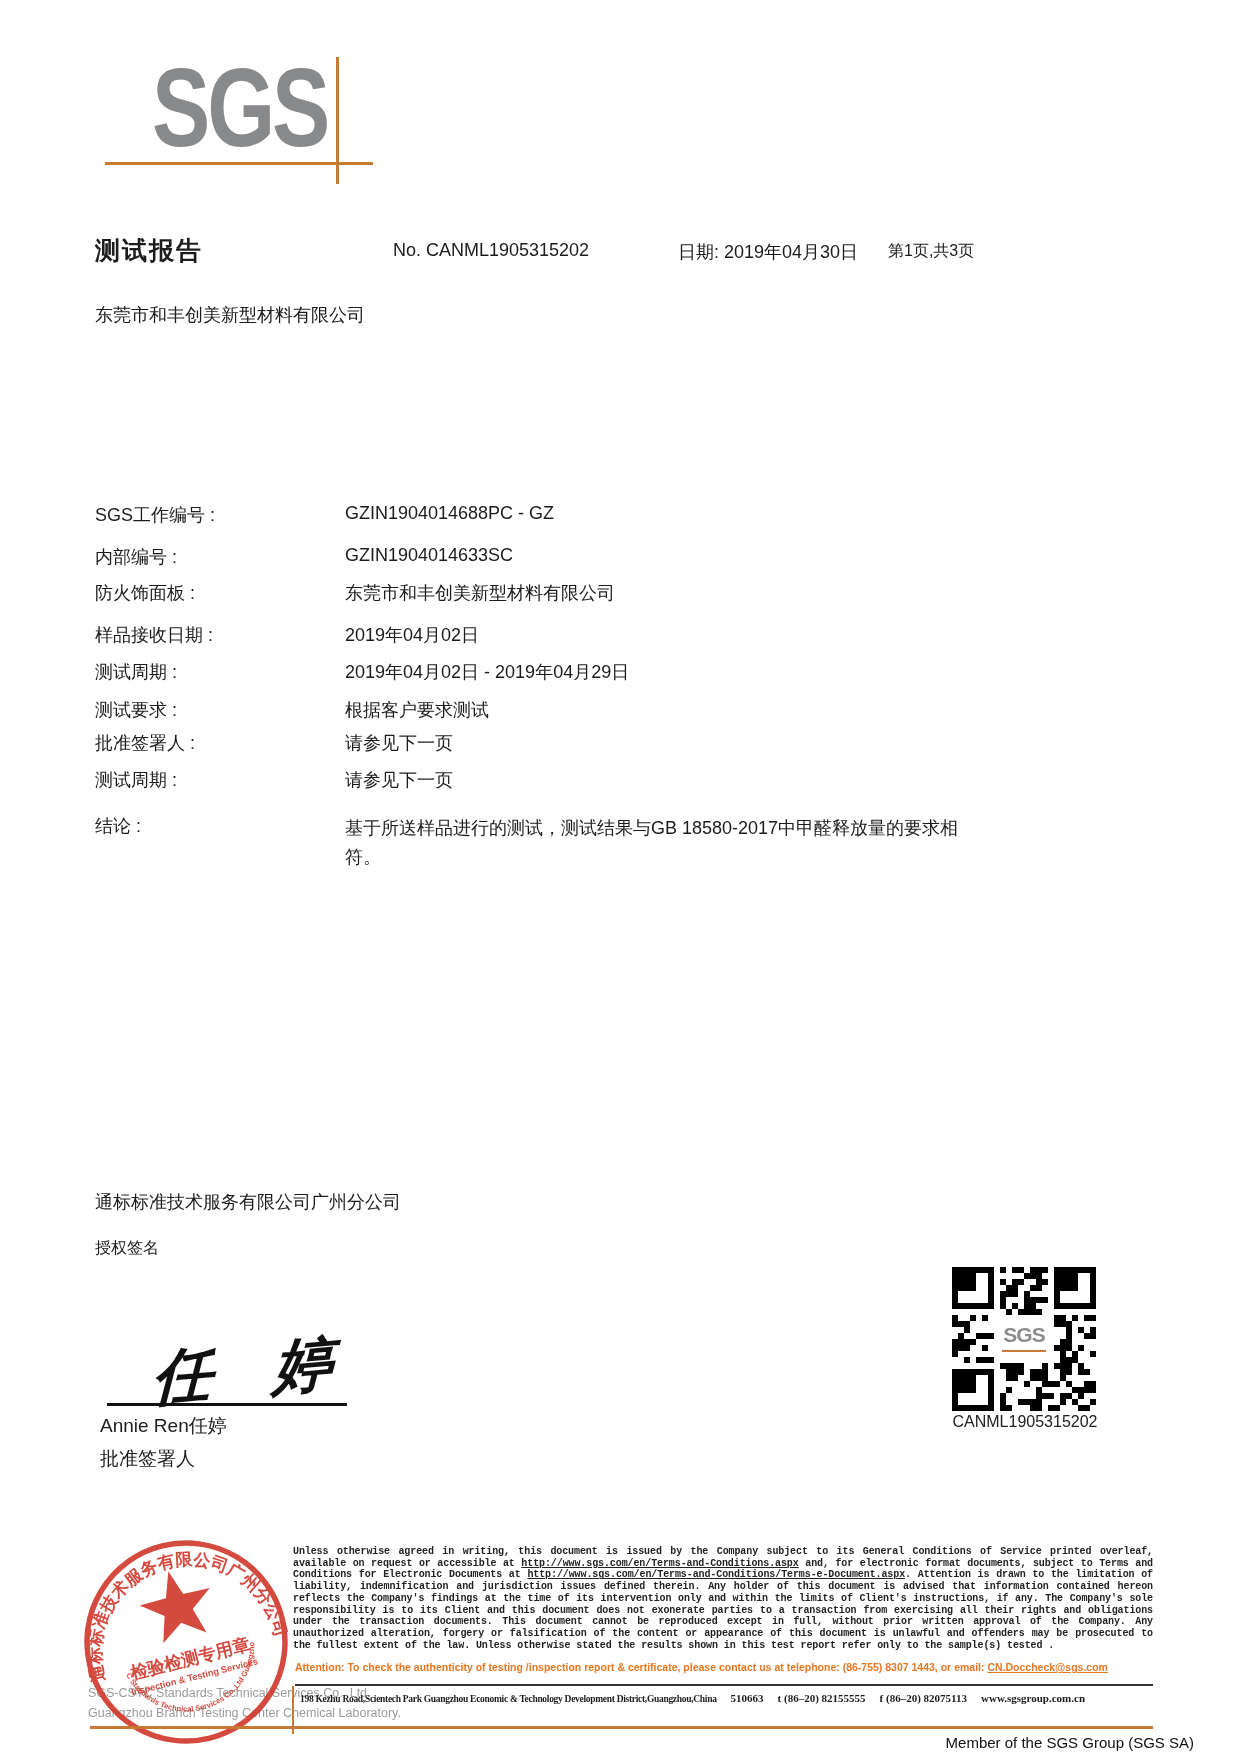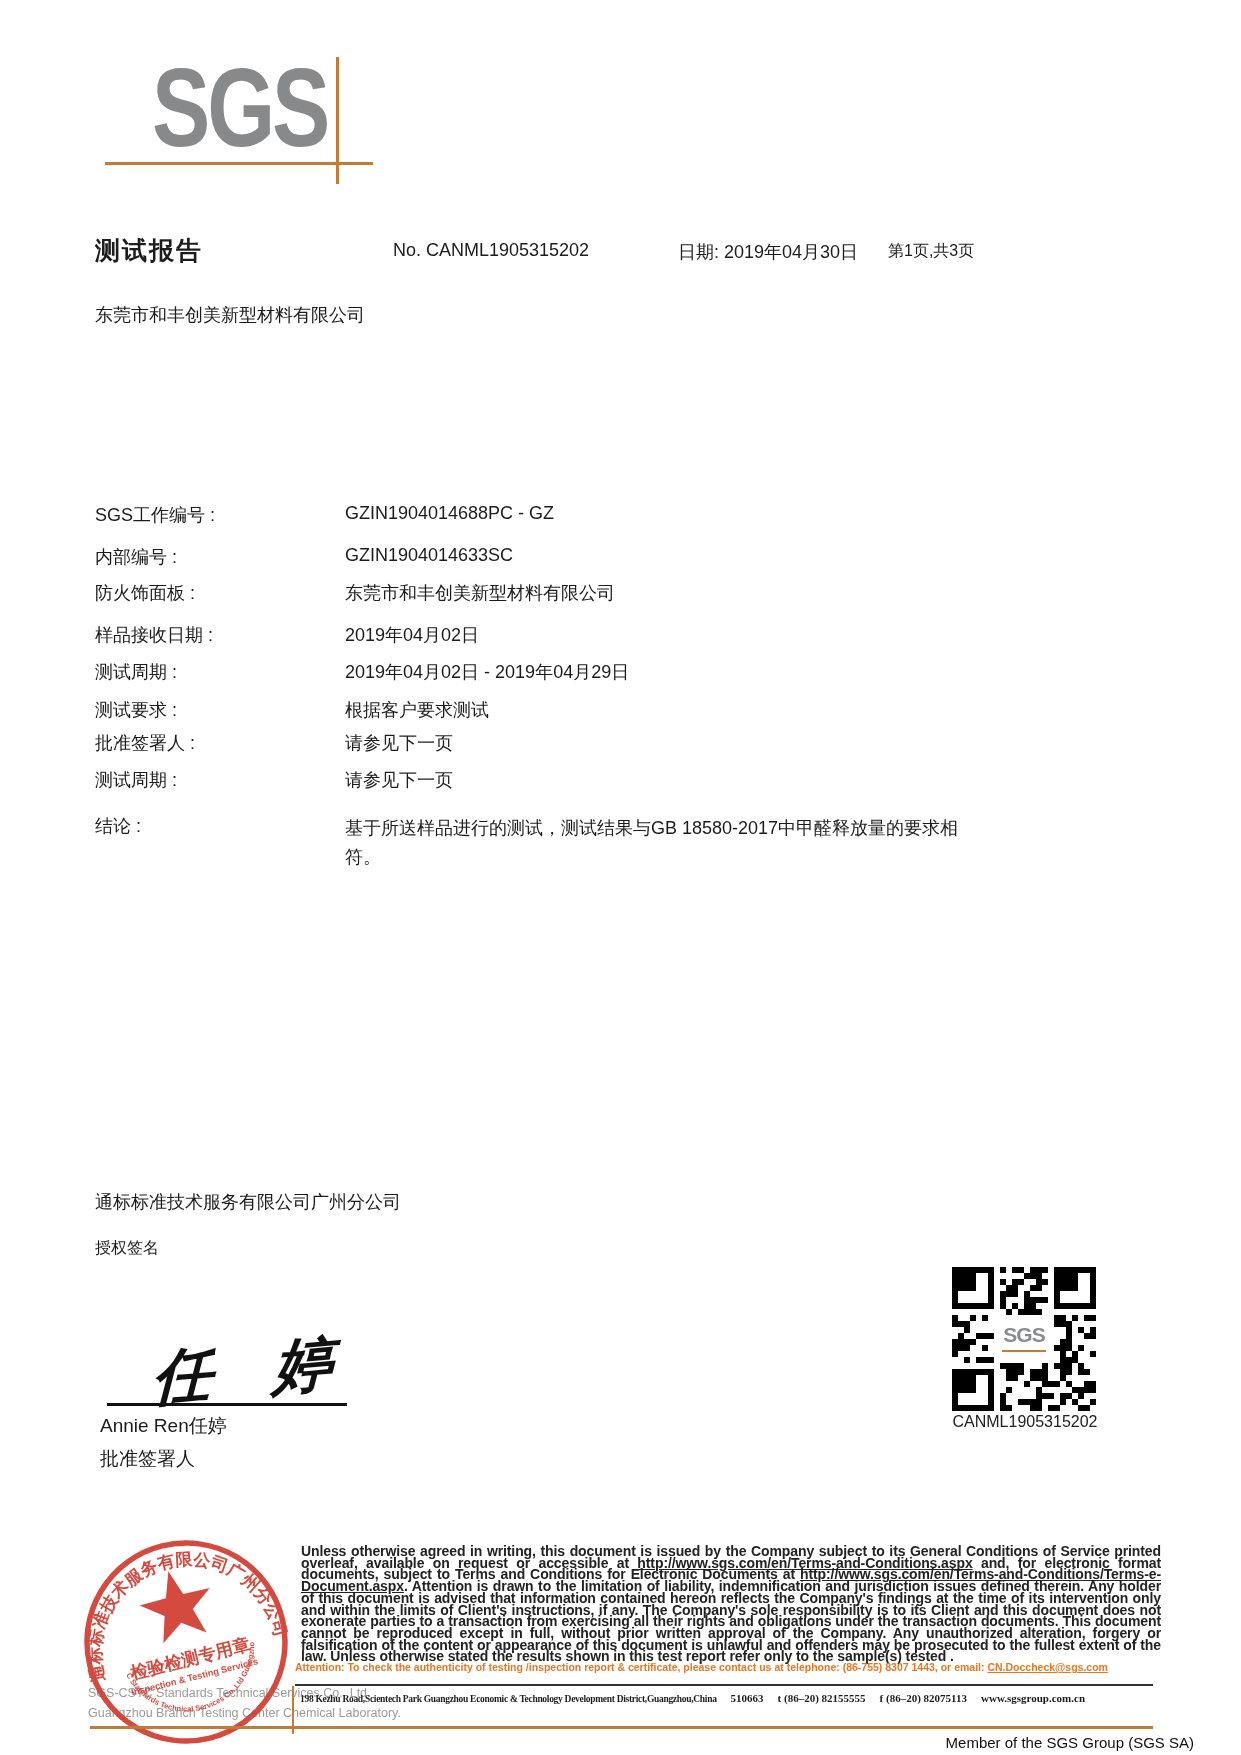--- a/index.html
+++ b/index.html
@@ -50,22 +50,22 @@
   .qr-center .sgs { font-size:21px; font-weight:bold; color:#8b8c8e; letter-spacing:-1px; line-height:30px; }
   .qr-center .ul  { width:44px; height:2px; background:#c87a33; margin:0 auto; }
   .qr-caption { position:absolute; left:945px; top:1413px; width:160px; text-align:center; font-size:16px; color:#222; }
 
   
   .foot-co1 { position:absolute; left:88px; top:1686px; font-size:12.5px; color:#9b9b9b; white-space:nowrap; }
   .foot-co2 { position:absolute; left:88px; top:1706px; font-size:12.5px; color:#9b9b9b; white-space:nowrap; }
 
   .stamp { position:absolute; left:80px; top:1536px; width:212px; height:212px; transform:rotate(-14deg); opacity:.92; }
 
-  .legal { position:absolute; left:301px; top:1546px; width:860px; font-size:14px; line-height:11.7px;
-           font-weight:bold; text-align:justify; color:#222; letter-spacing:-.1px; }
+  .legal { position:absolute; left:293px; top:1546px; width:860px; font-size:10px; line-height:11.7px;
+           font-weight:bold; text-align:justify; color:#222; letter-spacing:-.1px;font-family:Liberation Mono, monospace; }
   .legal .lnk { text-decoration:underline; }
   .attention { position:absolute; left:295px; top:1661px; width:860px; font-size:10.5px; line-height:13px;
                font-weight:bold; color:#e87722; }
   .attention .lnk { text-decoration:underline; }
 
   .addr-topline { position:absolute; left:295px; top:1684px; width:858px; height:1.5px; background:#333; }
   .addr-vline   { position:absolute; left:292px; top:1686px; width:2px; height:48px; background:#c87a33; }
   .addr-block   { position:absolute; left:300px; top:1688px; width:855px;font-family:Liberation Serif, serif; }
   .addr-row     { white-space:nowrap; }
   .addr-en-txt  { font-size:9.5px; font-weight:bold; letter-spacing:-.3px; }

